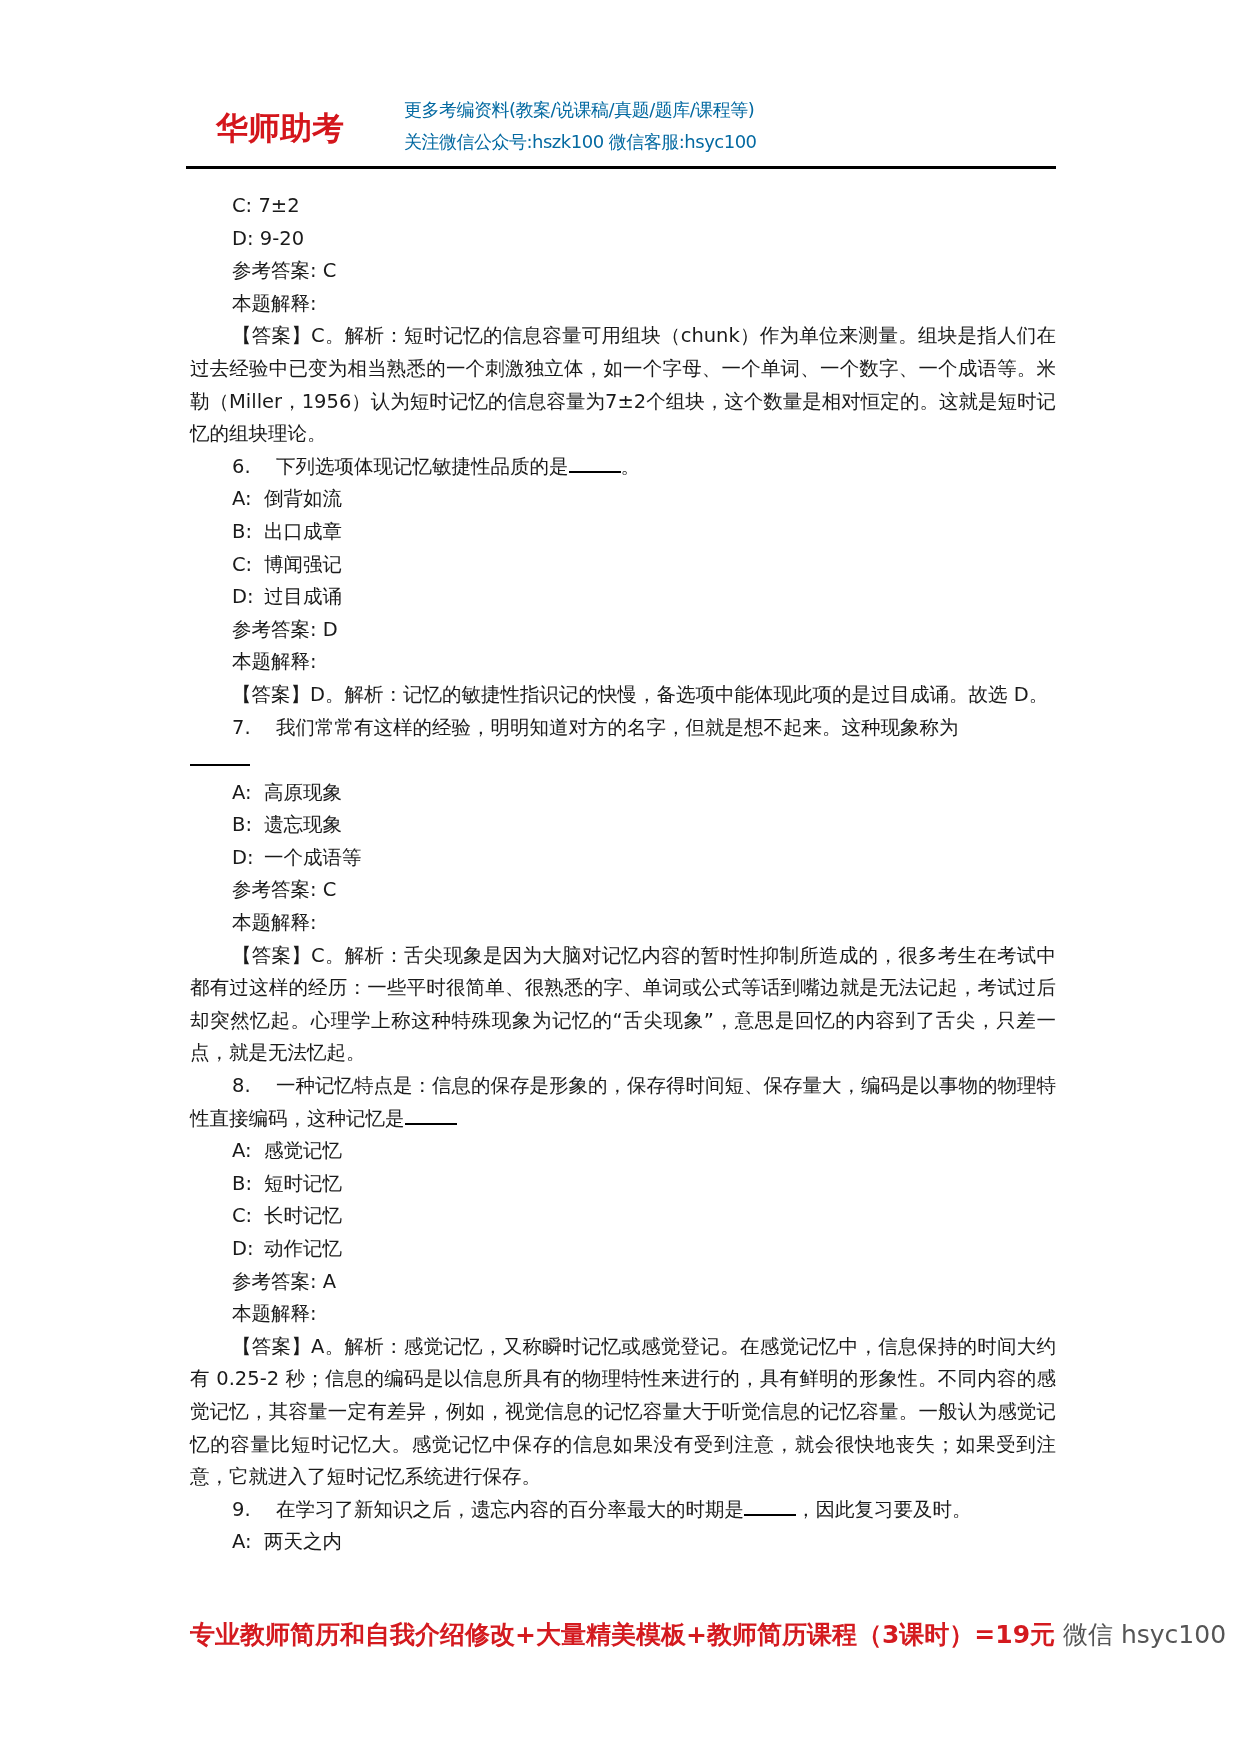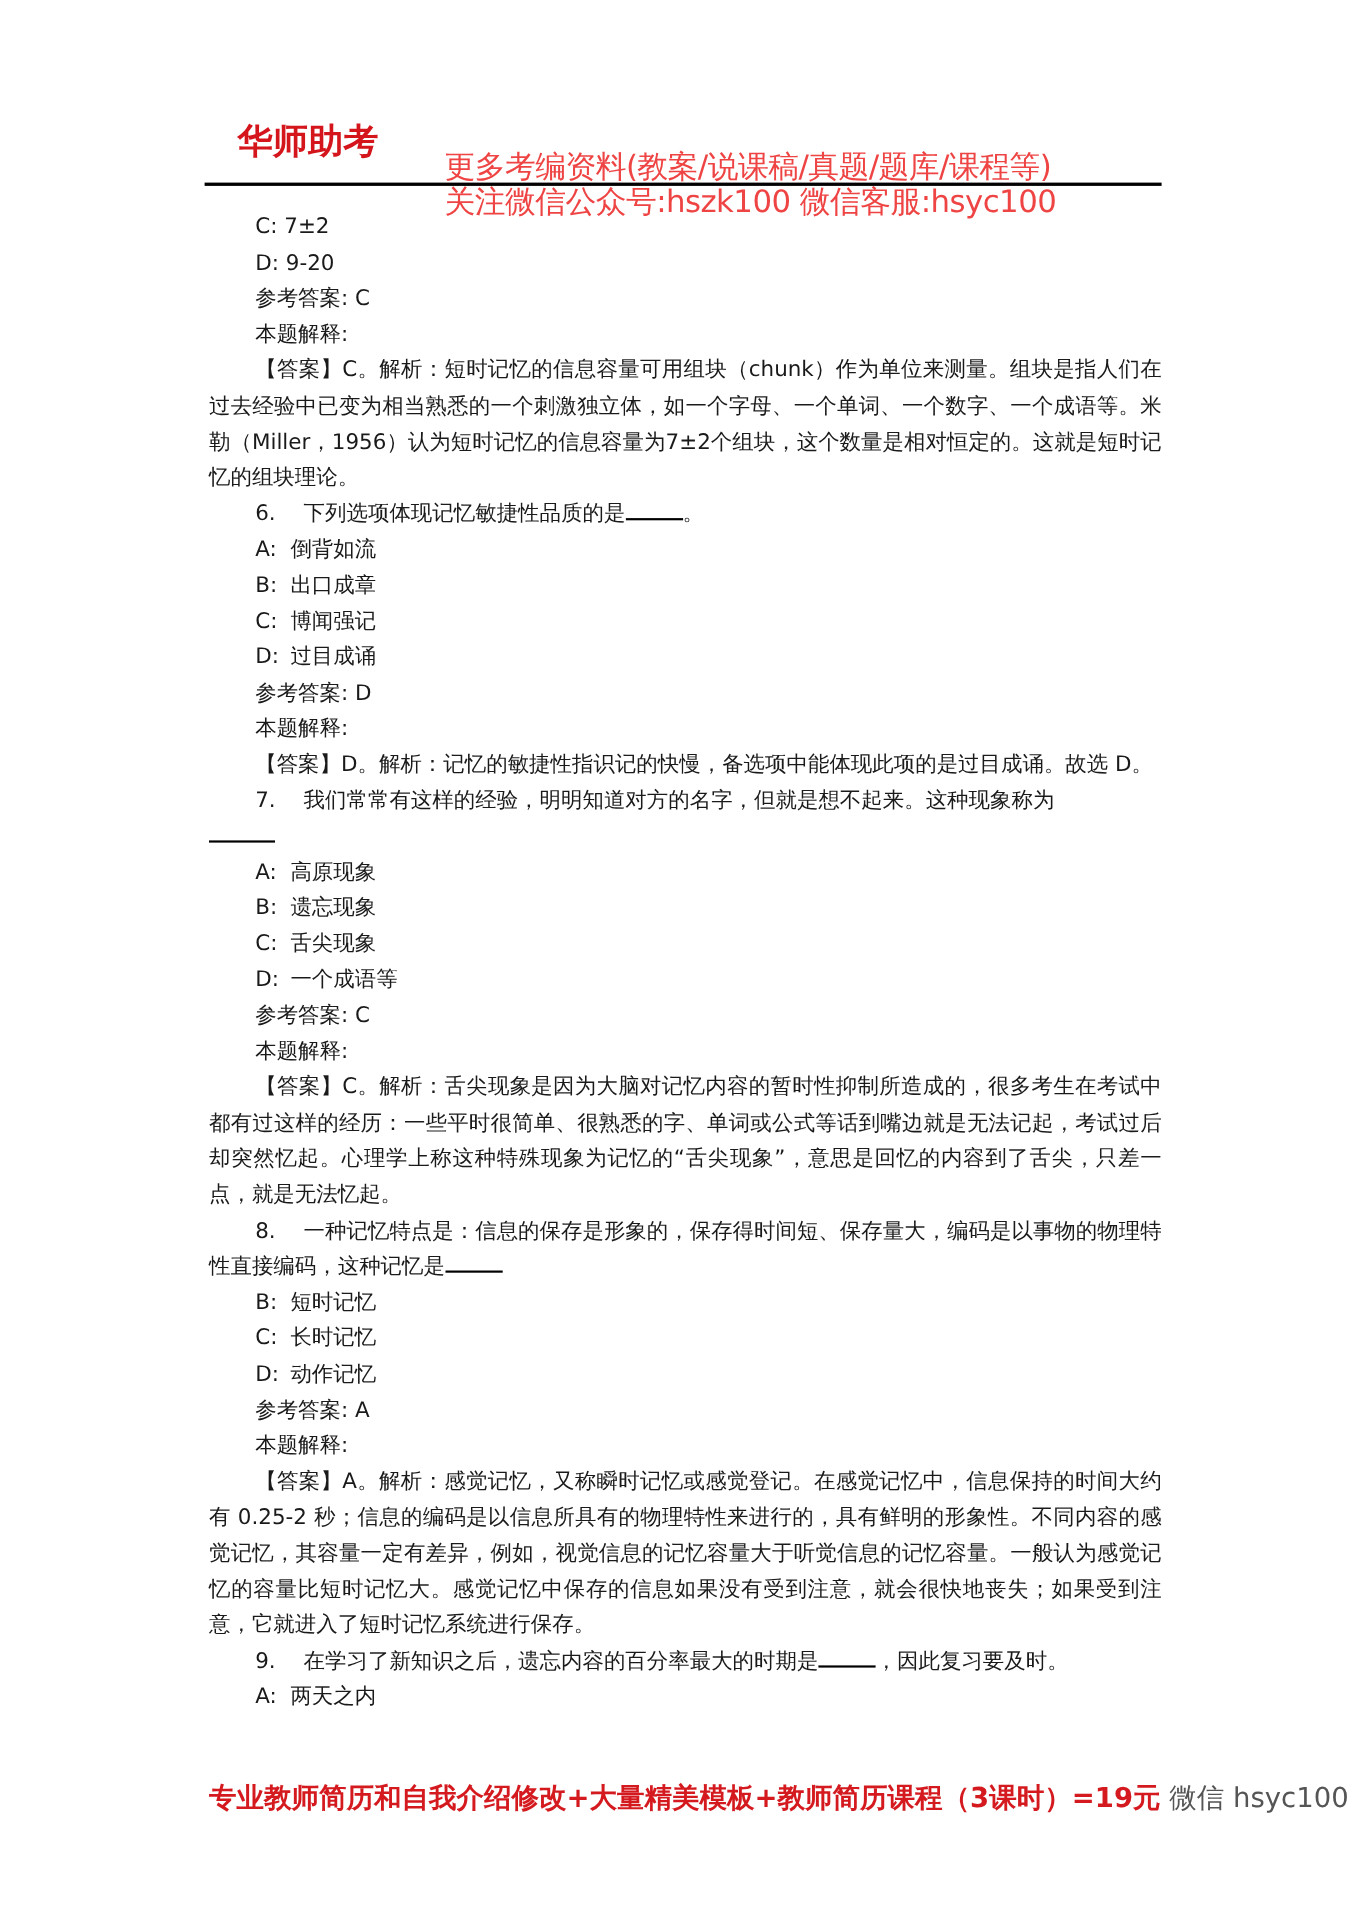--- a/index.html
+++ b/index.html
@@ -1,21 +1,21 @@
 <!DOCTYPE html>
 <html><head>
 <meta charset="utf-8">
 <style>
   * { margin: 0; padding: 0; box-sizing: border-box; }
   html, body { width: 1240px; height: 1754px; background: #ffffff; }
   body { position: relative; font-family: "DejaVu Sans", sans-serif; color: #1a1a1a; overflow: hidden; }
 
   .header { position: absolute; left: 190px; top: 92px; width: 860px; height: 70px; }
   .logo { position: absolute; left: 26px; top: 8px; font-family: "DejaVu Sans", sans-serif; font-weight: bold; font-size: 32px; color: #d4161c; letter-spacing: 0px; line-height: 56px; }
-  .promo { position: absolute; left: 214px; top: 2px; color: #ef4444; font-size: 28px; line-height: 32px; font-family: "DejaVu Sans", sans-serif; letter-spacing: -0.5px; margin-top: 42px; }
+  .promo { position: absolute; left: 214px; top: 2px; color: #0369a1; font-size: 18px; line-height: 32px; font-family: "DejaVu Sans", sans-serif; letter-spacing: -0.5px; }
   .promo div { white-space: nowrap; }
   .header-rule { position: absolute; left: 186px; top: 166px; width: 870px; height: 3px; background: #000; }
 
   .content { position: absolute; left: 190px; top: 170px; width: 866px; font-size: 19.5px; line-height: 32.6px; margin-top: 20px; }
   .line { white-space: nowrap; }
   .ind { padding-left: 42px; }
   .para { text-align: justify; text-align-last: left; }
   .para-first { text-indent: 42px; }
   .blank { display: inline-block; width: 52px; border-bottom: 2px solid #000; height: 22px; vertical-align: baseline; }
   .blank-solo { display: inline-block; width: 60px; border-bottom: 2px solid #000; height: 20px; }
@@ -52,27 +52,27 @@
   <div class="line ind"><span class="opt-label">C:</span><span>博闻强记</span></div>
   <div class="line ind"><span class="opt-label">D:</span><span>过目成诵</span></div>
   <div class="line ind"><span>参考答案: </span><span>D</span></div>
   <div class="line ind">本题解释:</div>
   <div class="para para-first">【答案】D。解析：记忆的敏捷性指识记的快慢，备选项中能体现此项的是过目成诵。故选 D。</div>
 
   <div class="line ind"><span class="qnum">7.</span><span>我们常常有这样的经验，明明知道对方的名字，但就是想不起来。这种现象称为</span></div>
   <div class="line"><span class="blank-solo"></span></div>
   <div class="line ind"><span class="opt-label">A:</span><span>高原现象</span></div>
   <div class="line ind"><span class="opt-label">B:</span><span>遗忘现象</span></div>
-  <div class="line ind"><span class="opt-label">C:</span><span>舌尖现象</span></div>
   <div class="line ind"><span class="opt-label">D:</span><span>一个成语等</span></div>
   <div class="line ind"><span>参考答案: </span><span>C</span></div>
   <div class="line ind">本题解释:</div>
   <div class="para para-first">【答案】C。解析：舌尖现象是因为大脑对记忆内容的暂时性抑制所造成的，很多考生在考试中都有过这样的经历：一些平时很简单、很熟悉的字、单词或公式等话到嘴边就是无法记起，考试过后却突然忆起。心理学上称这种特殊现象为记忆的“舌尖现象”，意思是回忆的内容到了舌尖，只差一点，就是无法忆起。</div>
 
   <div class="para para-first"><span class="qnum" style="text-indent:0">8.</span><span>一种记忆特点是：信息的保存是形象的，保存得时间短、保存量大，编码是以事物的物理特性直接编码，这种记忆是</span><span class="blank"></span></div>
+  <div class="line ind"><span class="opt-label">A:</span><span>感觉记忆</span></div>
   <div class="line ind"><span class="opt-label">B:</span><span>短时记忆</span></div>
   <div class="line ind"><span class="opt-label">C:</span><span>长时记忆</span></div>
   <div class="line ind"><span class="opt-label">D:</span><span>动作记忆</span></div>
   <div class="line ind"><span>参考答案: </span><span>A</span></div>
   <div class="line ind">本题解释:</div>
   <div class="para para-first">【答案】A。解析：感觉记忆，又称瞬时记忆或感觉登记。在感觉记忆中，信息保持的时间大约有 0.25-2 秒；信息的编码是以信息所具有的物理特性来进行的，具有鲜明的形象性。不同内容的感觉记忆，其容量一定有差异，例如，视觉信息的记忆容量大于听觉信息的记忆容量。一般认为感觉记忆的容量比短时记忆大。感觉记忆中保存的信息如果没有受到注意，就会很快地丧失；如果受到注意，它就进入了短时记忆系统进行保存。</div>
 
   <div class="line ind"><span class="qnum">9.</span><span>在学习了新知识之后，遗忘内容的百分率最大的时期是</span><span class="blank"></span><span>，因此复习要及时。</span></div>
   <div class="line ind"><span class="opt-label">A:</span><span>两天之内</span></div>
 </div>

